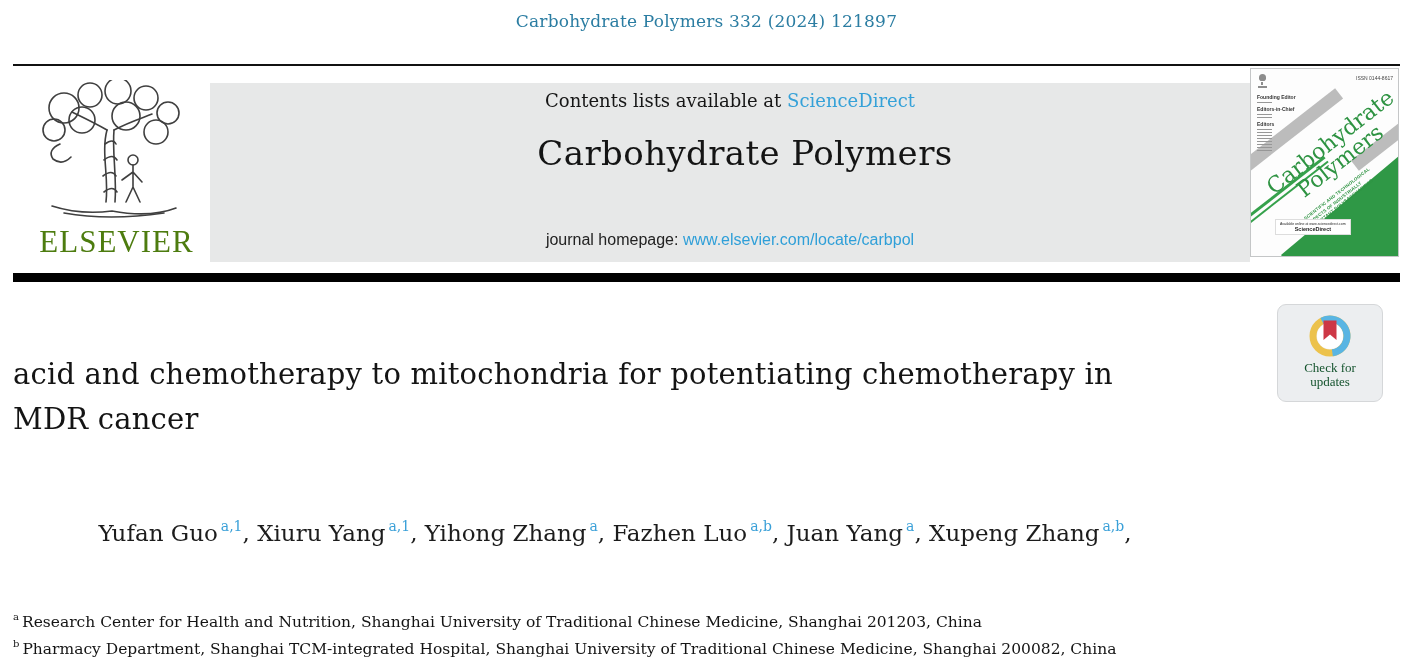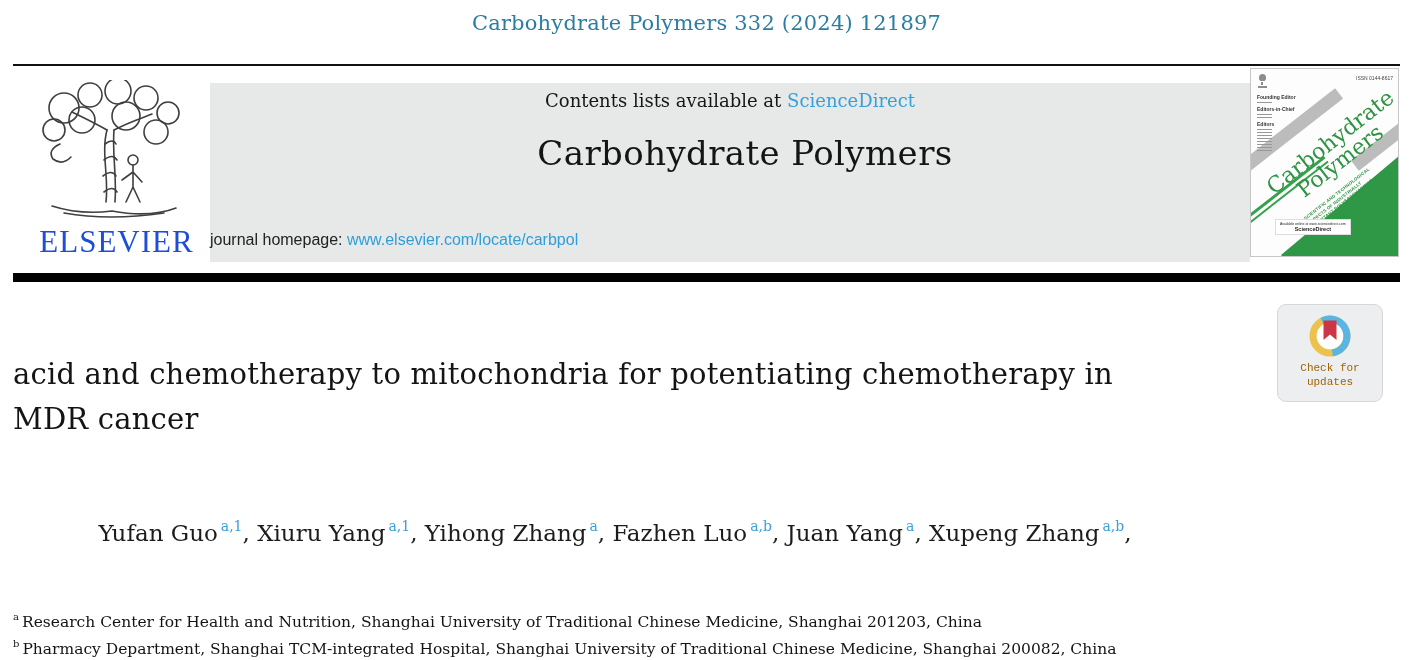--- a/index.html
+++ b/index.html
@@ -4,39 +4,39 @@
 <style>
   html,body{margin:0;padding:0;}
   body{
     width:1413px;height:660px;position:relative;background:#ffffff;
     font-family:"DejaVu Serif", serif;color:#1a1a1a;overflow:hidden;
     -webkit-font-smoothing:antialiased;
   }
   
   .citation{
     position:absolute;top:11px;left:0;width:100%;text-align:center;
-    font-size:21px;color:#2b7da2;letter-spacing:.2px;cursor:pointer;
+    font-size:17px;color:#2b7da2;letter-spacing:.2px;cursor:pointer;
   }
   .rule-thin{position:absolute;top:64px;left:13px;width:1387px;height:2px;background:#111;}
   .rule-thick{position:absolute;top:273px;left:13px;width:1387px;height:9px;background:#000;}
 
   
   .pub-logo{position:absolute;left:22px;top:80px;width:185px;height:182px;}
   .pub-logo svg{display:block;margin-left:8px;}
   .pub-wordmark{
     position:absolute;left:2px;top:144px;width:185px;text-align:center;
-    font-family:"Liberation Serif", serif;font-size:31px;color:#1d4ed8;letter-spacing:1px;
+    font-family:"Liberation Serif", serif;font-size:31px;color:#4d7c0f;letter-spacing:1px;
   }
 
   
   .banner{position:absolute;left:210px;top:83px;width:1040px;height:179px;background:#e7e8e8;}
   .banner-line1{position:absolute;top:7px;left:0;width:100%;text-align:center;font-size:18px;color:#161616;}
   .banner-line1 .sd{color:#35a1d8;cursor:pointer;}
   .banner-title{position:absolute;top:50px;left:0;width:100%;text-align:center;font-size:34px;color:#141414;letter-spacing:.4px;padding-left:15px;}
-  .banner-home{position:absolute;bottom:13px;left:0;width:100%;text-align:left;font-family:"Liberation Sans", sans-serif;font-size:16px;color:#222;}
+  .banner-home{position:absolute;bottom:13px;left:0;width:100%;text-align:center;font-family:"Liberation Sans", sans-serif;font-size:16px;color:#222;}
   .banner-home .url{color:#2f9fd8;cursor:pointer;}
 
   
   .cover{
     position:absolute;left:1250px;top:68px;width:147px;height:187px;background:#fdfdfd;
     border:1px solid #c4c6c7;overflow:hidden;cursor:pointer;
   }
   .cover-issn{position:absolute;top:6px;right:5px;font-family:"Liberation Sans", sans-serif;font-size:5px;color:#444;}
   .cover-minilogo{position:absolute;top:5px;left:6px;width:11px;height:13px;}
   .cover-minilogo div{background:#8d8d8d;margin-bottom:1px;}
@@ -74,21 +74,21 @@
   }
   .cover-sd .a{font-size:3.5px;white-space:nowrap;}
   .cover-sd .s{font-size:5.5px;font-weight:bold;}
 
   
   .badge{
     position:absolute;left:1277px;top:304px;width:104px;height:96px;background:#eceef0;
     border:1px solid #d5d7d9;border-radius:9px;cursor:pointer;text-align:center;
   }
   .badge svg{display:block;margin:8px auto 2px auto;}
-  .badge-text{font-family:Liberation Mono, monospace;font-size:11px;color:#a16207;line-height:14px;}
+  .badge-text{font-family:Liberation Serif, serif;font-size:13px;color:#14532d;line-height:14px;}
 
   
   .art-title{
     position:absolute;left:13px;top:352px;width:1210px;
     font-size:29px;line-height:45px;color:#141414;letter-spacing:.2px;
   }
   .authors{
     position:absolute;left:10px;top:509px;width:1210px;
     font-size:23px;line-height:37px;color:#1c1c1c;text-align:center;
   }

